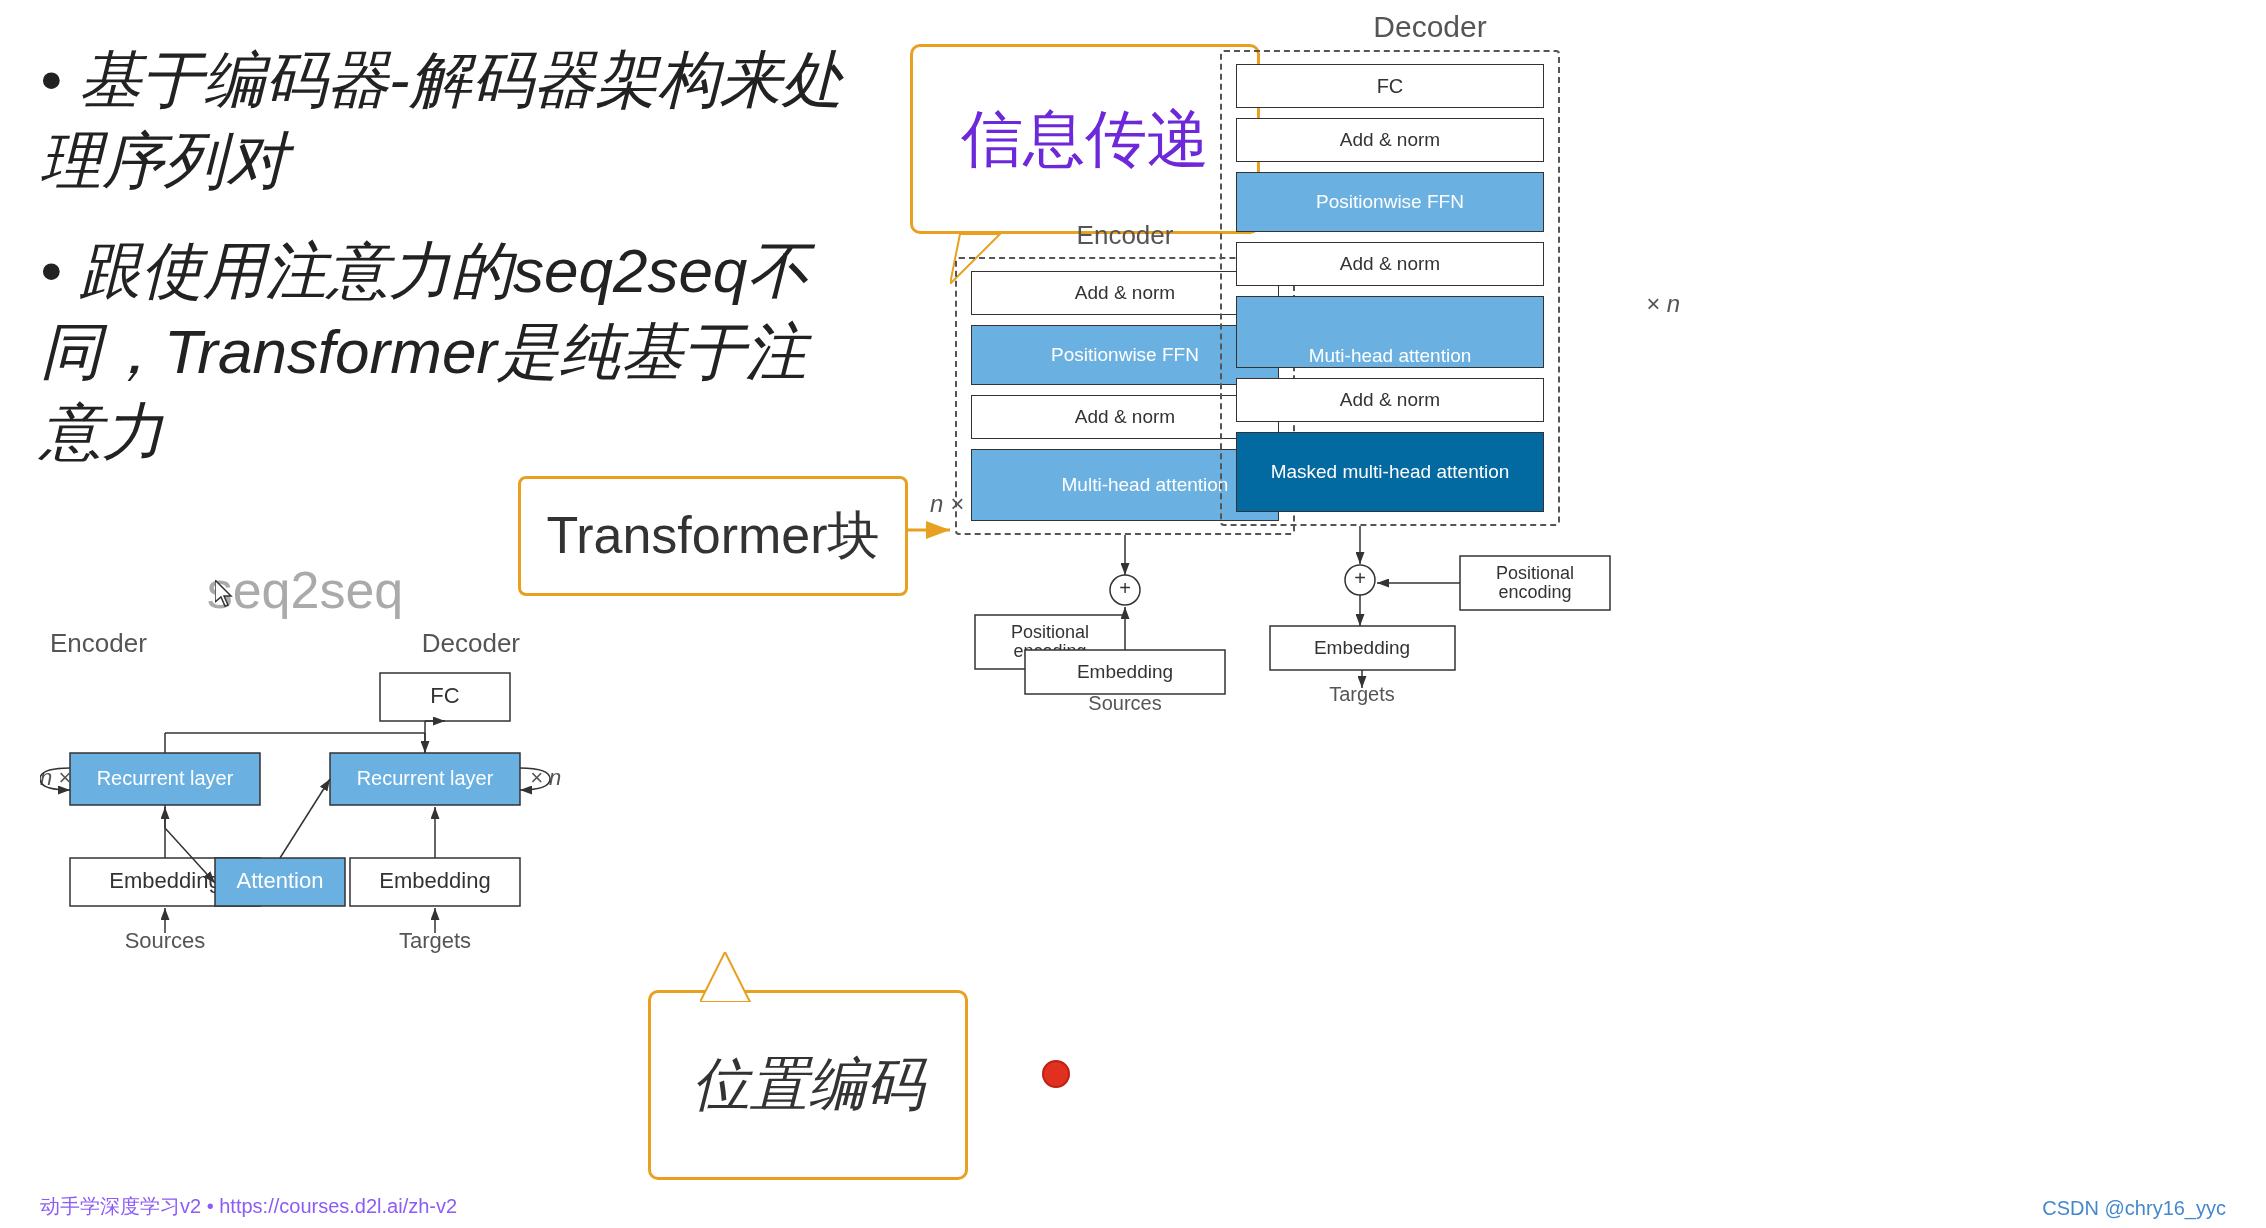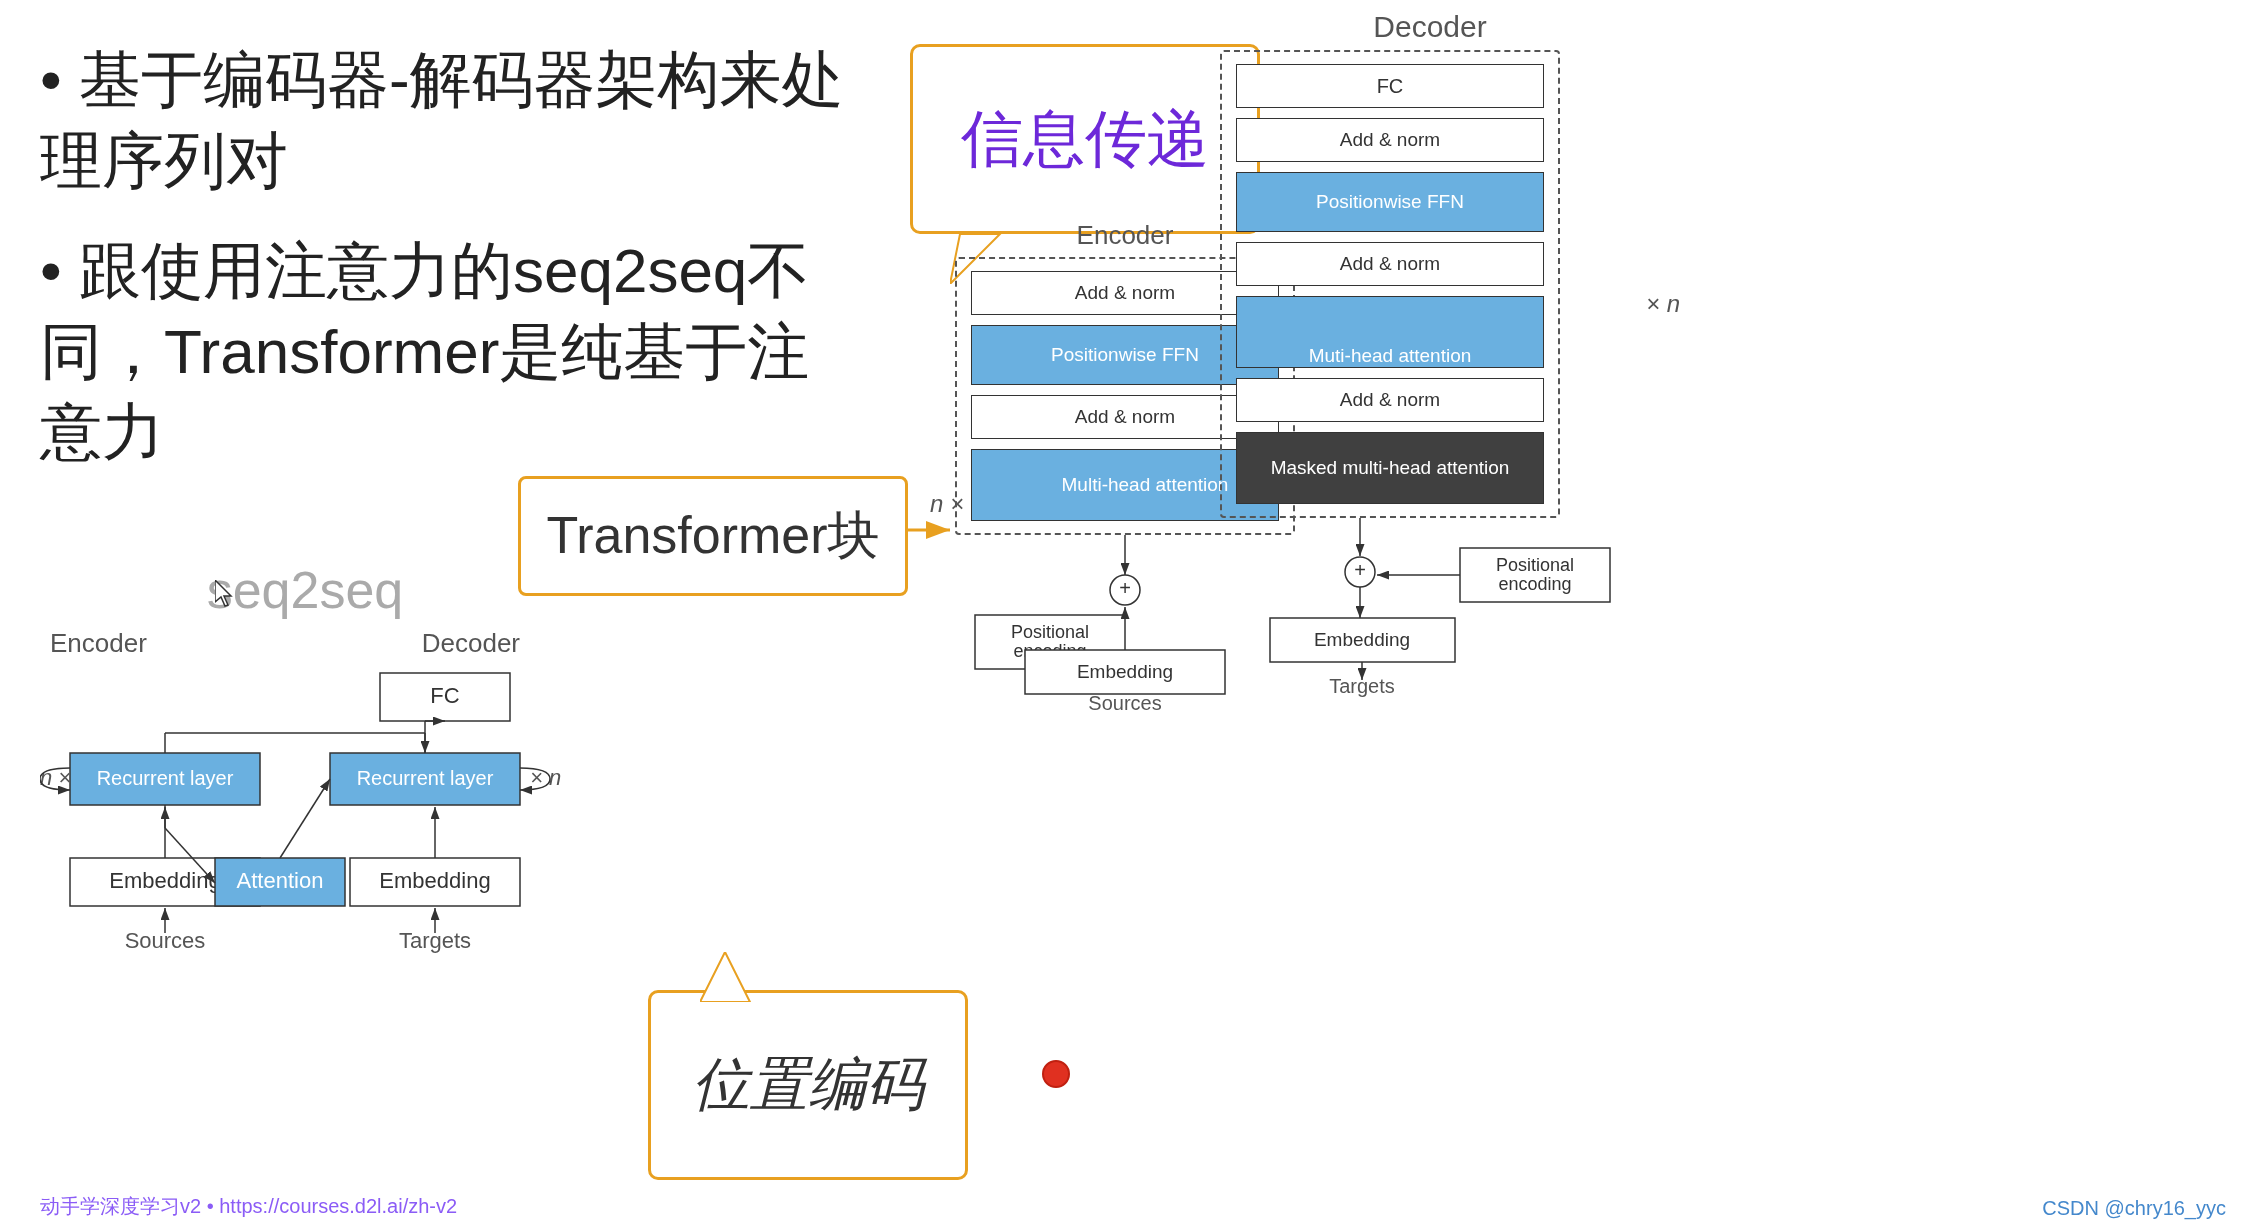--- a/index.html
+++ b/index.html
@@ -22,20 +22,21 @@
     .bullet-point {
       display: flex;
       align-items: flex-start;
       margin-bottom: 30px;
     }
     .bullet-text {
       font-size: 62px;
       line-height: 1.3;
       color: #222;
       font-weight: 400;
+      font-style: italic;
     }
 
     
     .red-dot {
       position: absolute;
       width: 28px;
       height: 28px;
       background: #e03020;
       border-radius: 50%;
       border: 2px solid #c02010;
@@ -222,21 +223,21 @@
     </div>
 
     <div style="border:1.5px solid #333; background:#6ab0e0; height:72px; display:flex; align-items:flex-end; justify-content:center; font-size:19px; color:white; text-align:center; margin-bottom:10px;">
       <span>Muti-head attention</span>
     </div>
 
     <div style="border:1.5px solid #333; background:white; height:44px; display:flex; align-items:center; justify-content:center; font-size:19px; color:#333; margin-bottom:10px;">
       <span>Add &amp; norm</span>
     </div>
 
-    <div style="border:1.5px solid #333; background:#404040; height:72px; display:flex; align-items:center; justify-content:center; font-size:19px; color:white; text-align:center;">
+    <div style="border:1.5px solid #333; background:#0369a1; height:80px; display:flex; align-items:center; justify-content:center; font-size:19px; color:white; text-align:center;">
       <span>Masked multi-head attention</span>
     </div>
   </div>
 
   
   <div style="position:absolute; right:-60px; top:280px; font-size:24px; color:#555; font-style:italic;">× n</div>
 
   
   <svg width="450" height="210" style="margin-left:-50px;">
     <defs>

